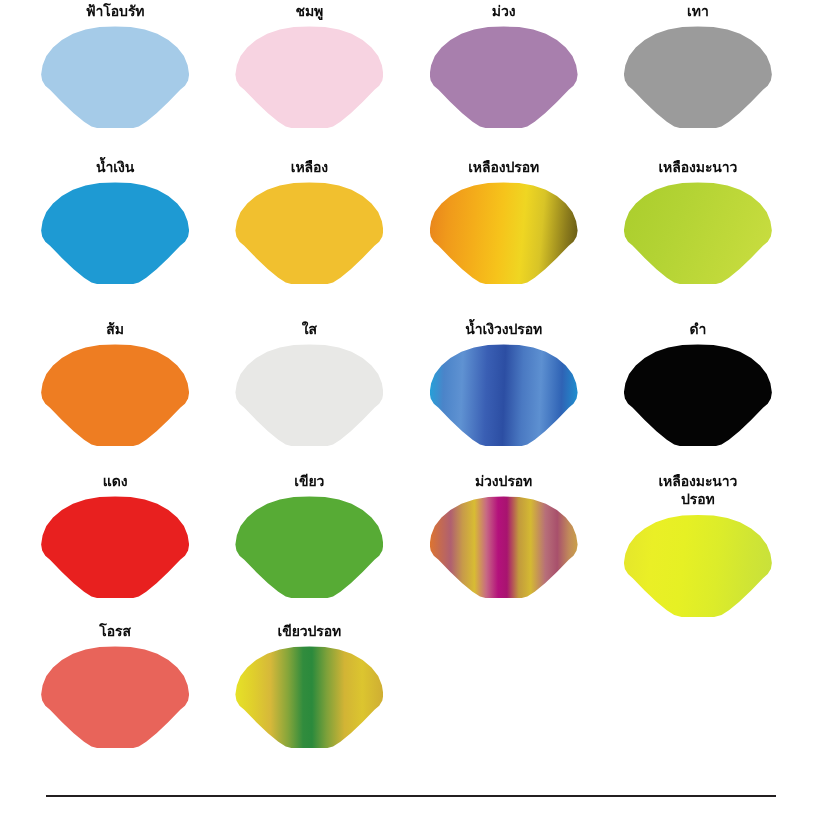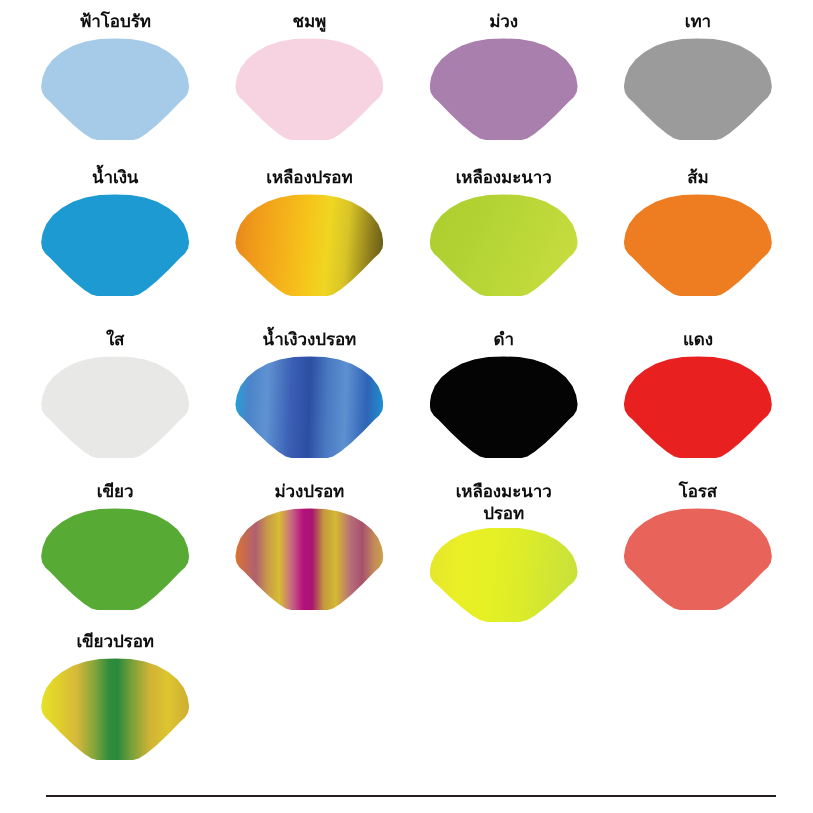--- a/index.html
+++ b/index.html
@@ -29,28 +29,27 @@
   }
 
   .swatch-cell {
     position: relative;
     display: flex;
     flex-direction: column;
     align-items: center;
   }
 
   .swatch-label {
-    font-size: 17px;
+    font-size: 14px;
     font-weight: 700;
     color: #0d0d0d;
     text-align: center;
     line-height: 1.32;
     letter-spacing: -0.1px;
     white-space: pre-line;
-    margin-top: 8px;
     min-height: 15px;
     text-rendering: optimizeLegibility;
   }
 
   .swatch-shape-wrap {
     position: relative;
     width: 148px;
     height: 102px;
     margin-top: 6px;
   }
@@ -123,20 +122,26 @@
         <div class="swatch-shape" style="background: rgb(155, 155, 155);"></div>
       </div>
     </div>
     <div class="swatch-cell">
       <div class="swatch-label">น้ำเงิน</div>
       <div class="swatch-shape-wrap">
         <div class="swatch-shape" style="background: rgb(30, 154, 211);"></div>
       </div>
     </div>
     <div class="swatch-cell">
+      <div class="swatch-label">เหลือง</div>
+      <div class="swatch-shape-wrap">
+        <div class="swatch-shape" style="background: rgb(241, 192, 47);"></div>
+      </div>
+    </div>
+    <div class="swatch-cell">
       <div class="swatch-label">เหลืองปรอท</div>
       <div class="swatch-shape-wrap">
         <div class="swatch-shape" style="background: linear-gradient(95deg, rgb(232, 131, 28) 0%, rgb(240, 154, 27) 14%, rgb(244, 173, 26) 30%, rgb(246, 196, 27) 48%, rgb(239, 214, 34) 62%, rgb(216, 196, 39) 74%, rgb(138, 122, 28) 90%, rgb(93, 82, 20) 100%);"></div>
       </div>
     </div>
     <div class="swatch-cell">
       <div class="swatch-label">เหลืองมะนาว</div>
       <div class="swatch-shape-wrap">
         <div class="swatch-shape" style="background: linear-gradient(115deg, rgb(170, 205, 44) 0%, rgb(179, 211, 52) 35%, rgb(192, 217, 58) 70%, rgb(203, 222, 66) 100%);"></div>
       </div>

